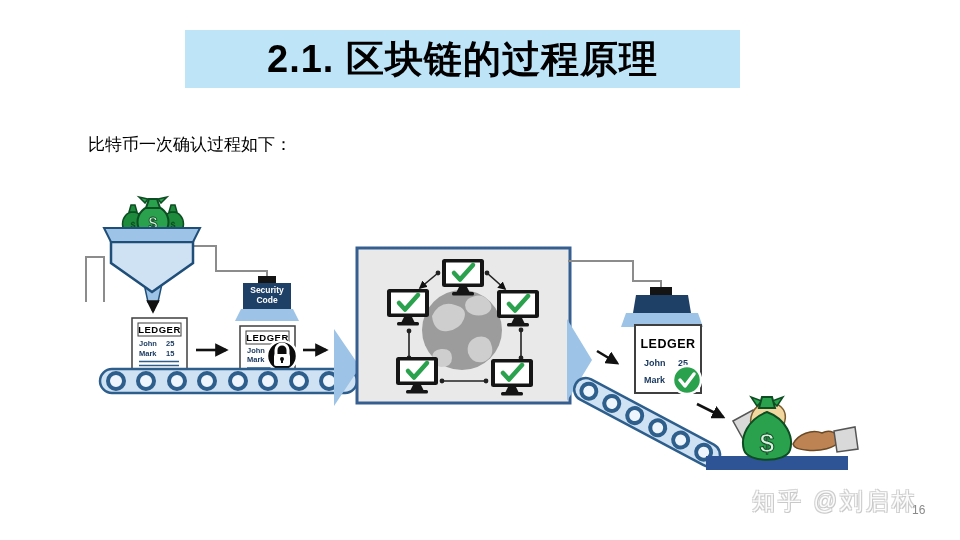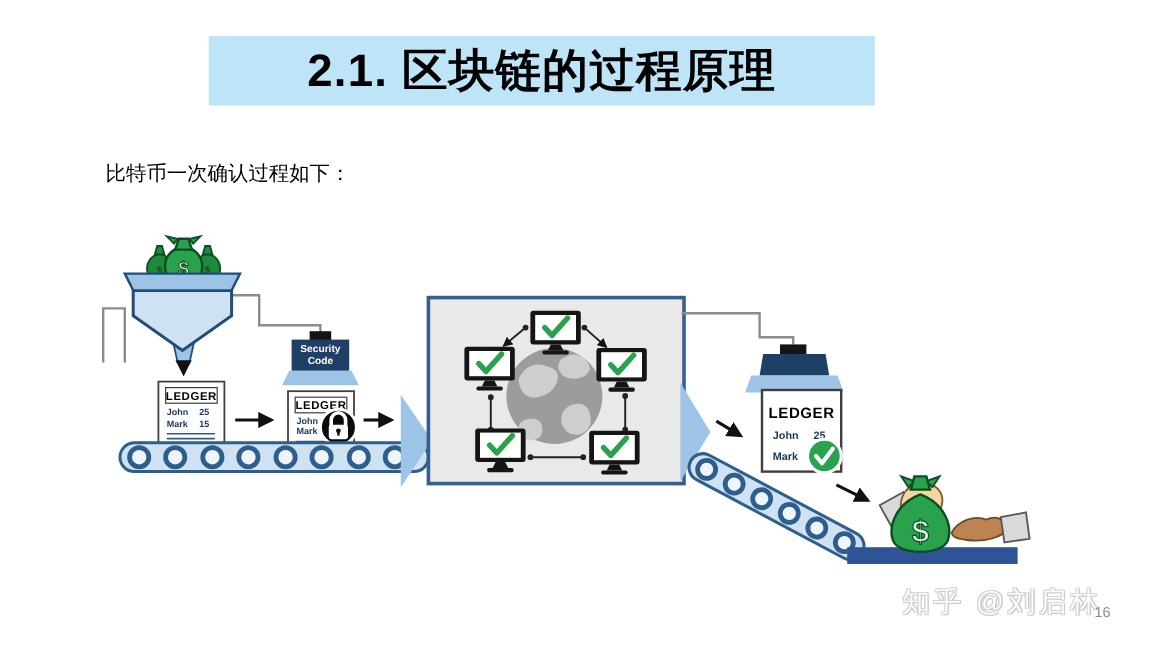--- a/index.html
+++ b/index.html
@@ -2,21 +2,21 @@
 <html><head>
 <meta charset="utf-8">
 <style>
   html,body{margin:0;padding:0;}
   body{
     width:960px;height:540px;background:#ffffff;overflow:hidden;
     font-family:"Liberation Sans","DejaVu Sans",sans-serif;position:relative;
   }
   .slide{position:absolute;inset:0;}
   .title-bar{
-    position:absolute;left:174px;top:30px;width:555px;height:58px;
+    position:absolute;left:185px;top:30px;width:555px;height:58px;
     background:#bee4f8;display:flex;align-items:center;justify-content:center;
   }
   .title-bar span{
     font-size:38px;font-weight:800;color:#000;letter-spacing:1px;white-space:nowrap;
   }
   .subtitle{
     position:absolute;left:88px;top:133px;font-size:17px;color:#000;text-align:center;
   }
   .diagram-svg{position:absolute;left:0;top:0;}
   .watermark{

